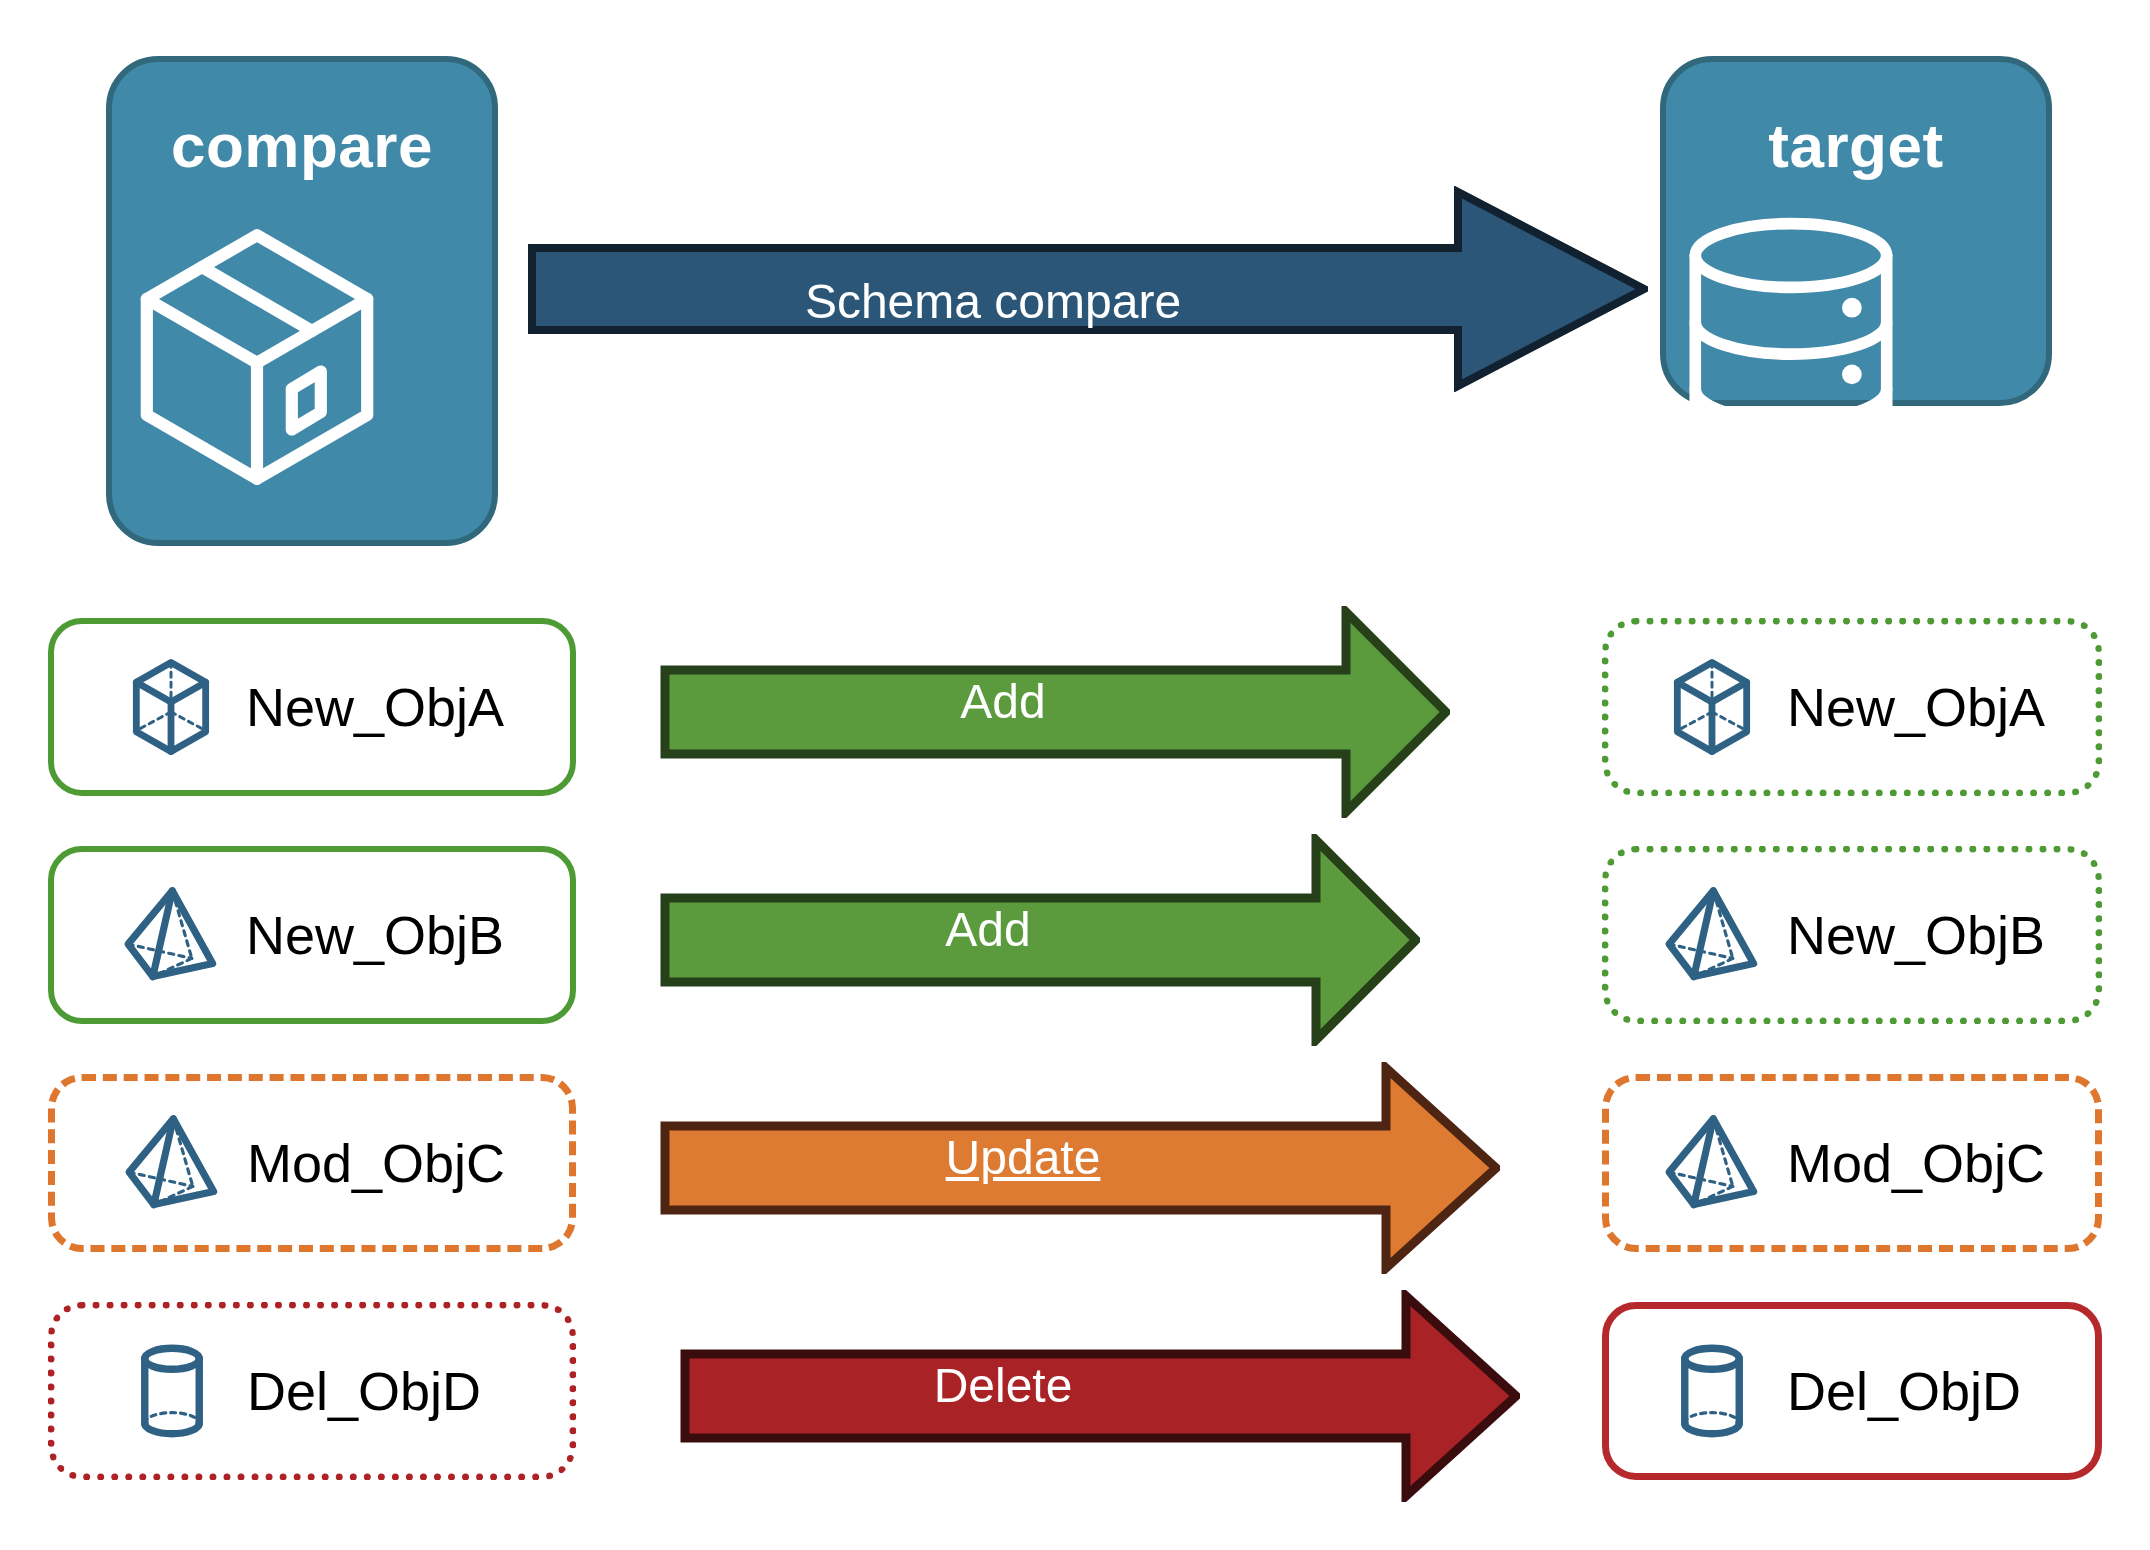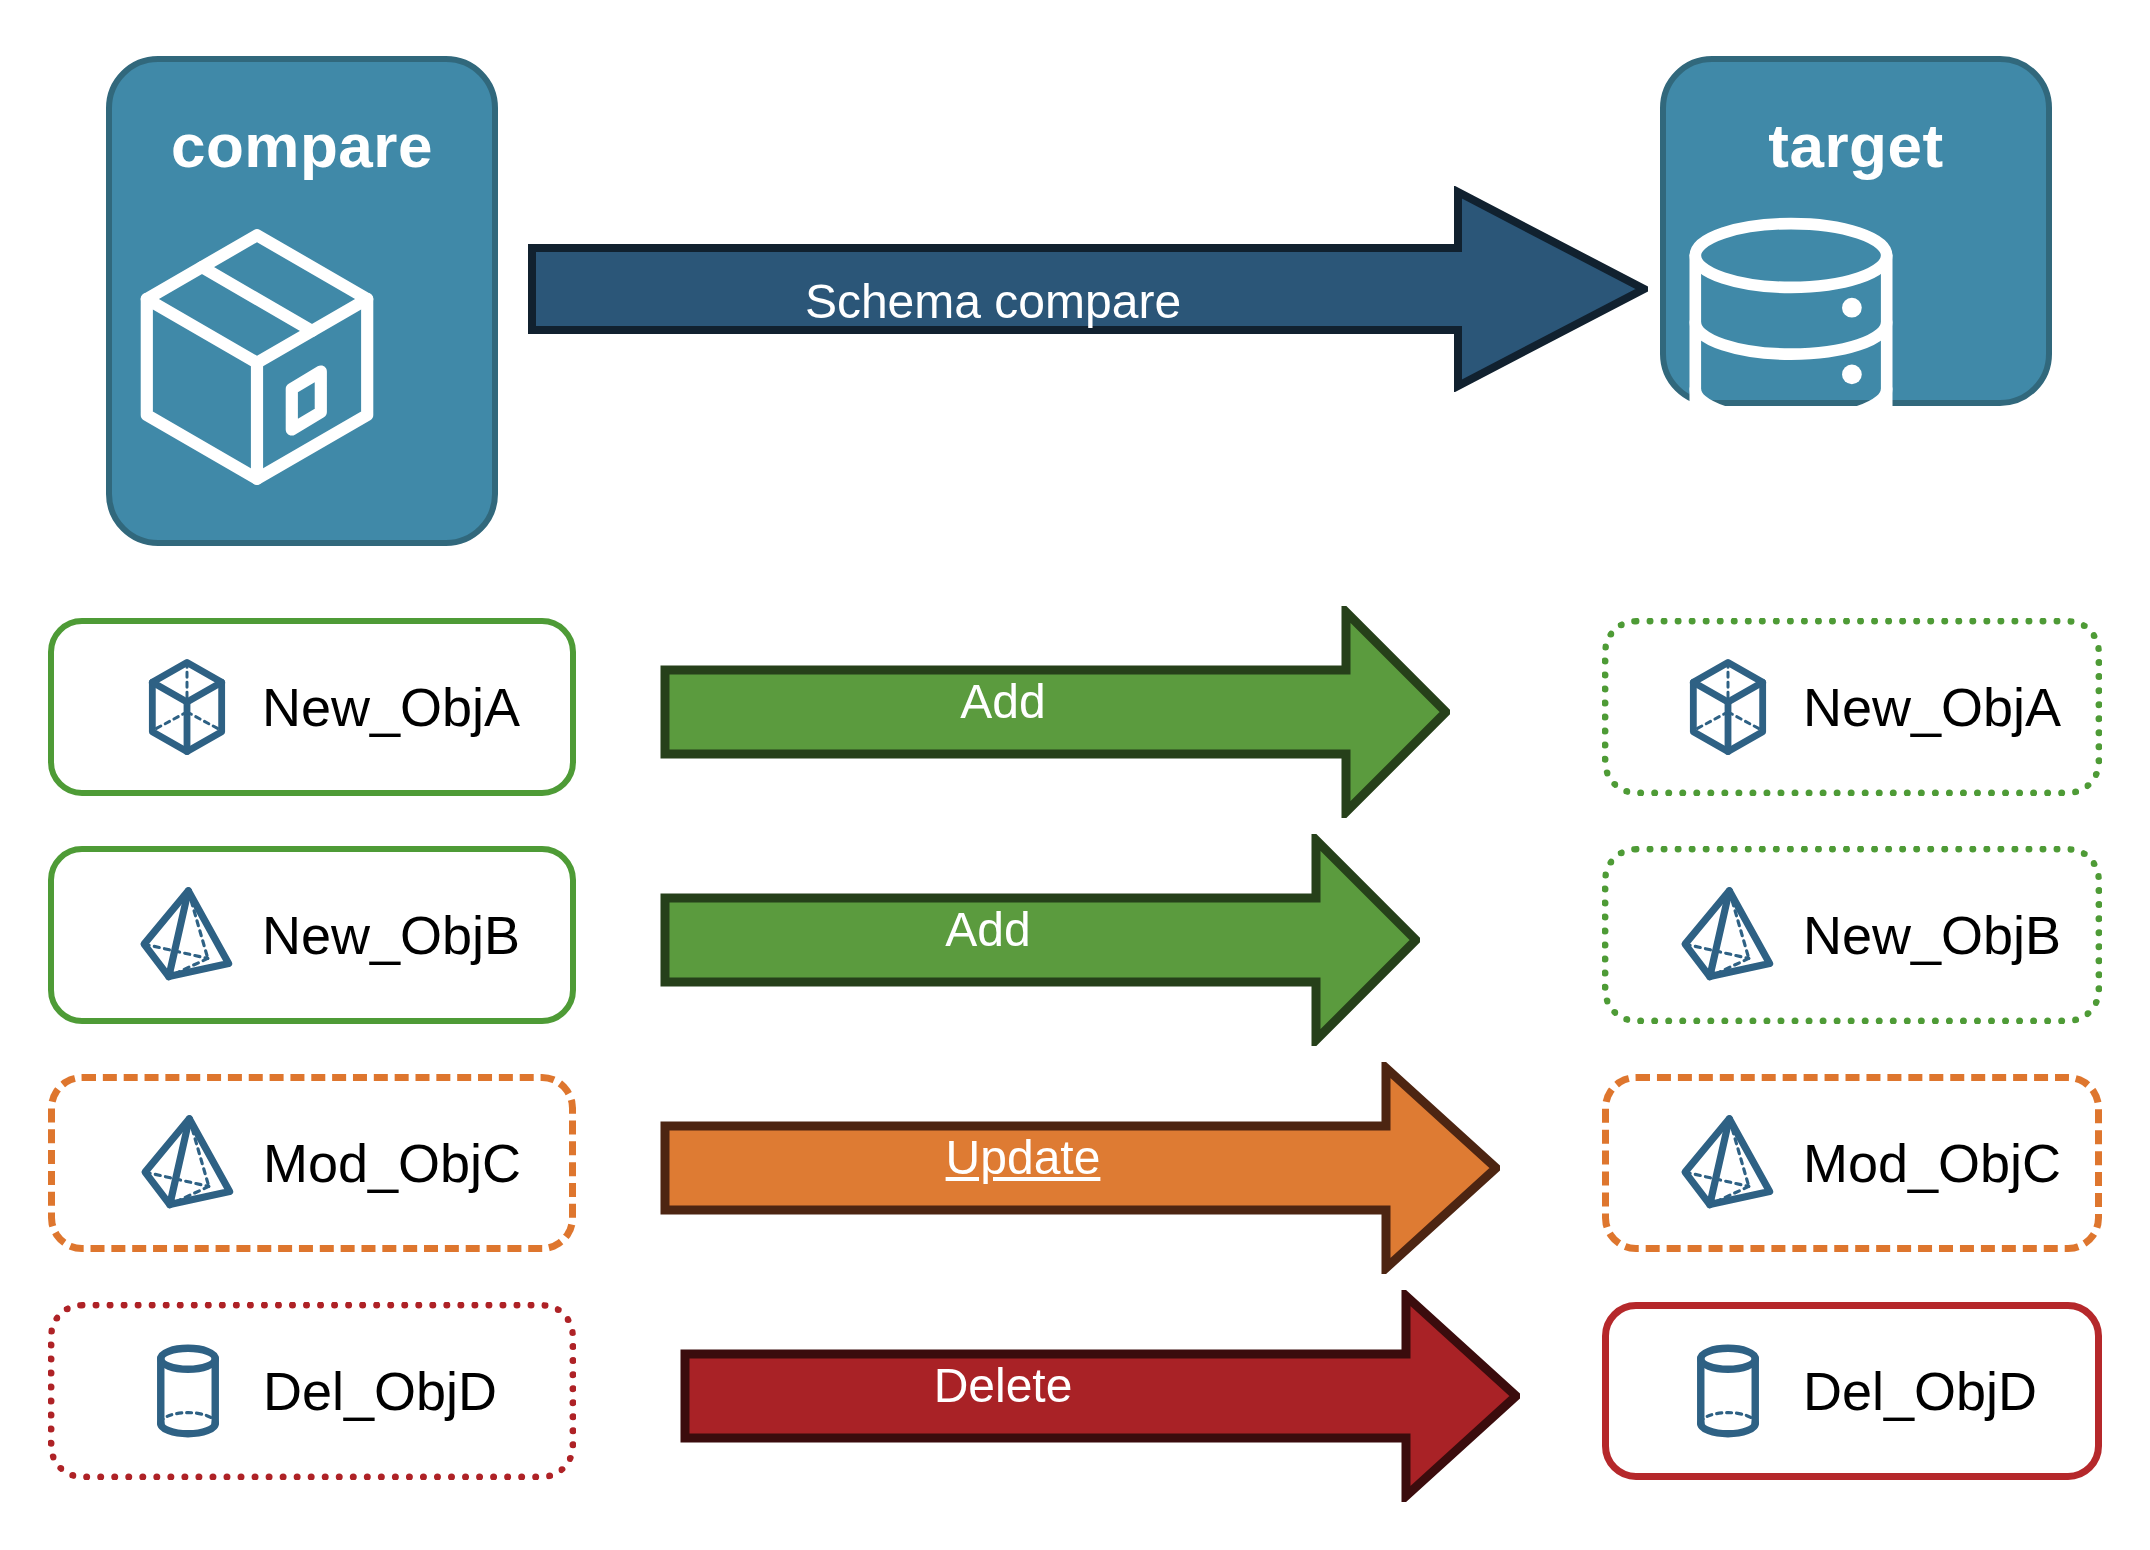--- a/index.html
+++ b/index.html
@@ -25,21 +25,21 @@
 
   
   .row{position:absolute;left:0;width:2150px;height:196px;}
   #row-0{top:618px;}
   #row-1{top:846px;}
   #row-2{top:1074px;}
   #row-3{top:1302px;}
 
   .objcard{position:absolute;top:0;height:178px;border-radius:34px;
            background:#ffffff;box-sizing:border-box;display:flex;
-           align-items:center;padding-left:16px;}
+           align-items:center;}
   .objcard.left{left:48px;width:528px;}
   .objcard.right{left:1602px;width:500px;}
 
   .obj-icon{width:118px;margin-left:58px;flex:0 0 auto;display:flex;
             align-items:center;justify-content:center;}
   .objcard.right .obj-icon{margin-left:44px;}
   .obj-label{font-size:54px;color:#000000;margin-left:16px;white-space:nowrap;}
 
   
   .bd-green-solid {border:6px solid #4E9B36;}

